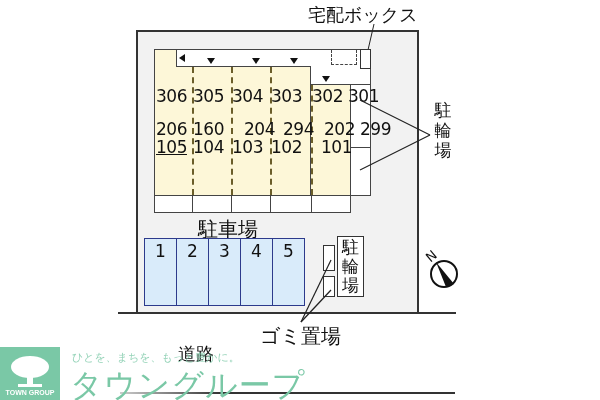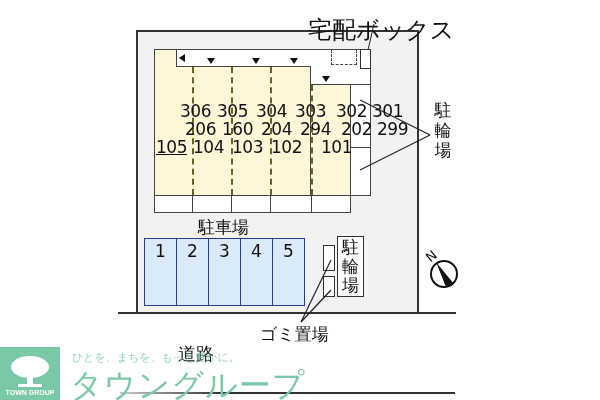--- a/index.html
+++ b/index.html
@@ -12,34 +12,34 @@
   .bld-part { border:1px solid #444; box-sizing:border-box; }
   .corridor { background:#fff; border:1px solid #444; box-sizing:border-box; }
   .dash-v { width:0; border-left:2px dashed #6b5e2a; }
   .tri { width:0; height:0; border-left:4px solid transparent; border-right:4px solid transparent; border-top:6px solid #111; }
   .tri-left { width:0; height:0; border-top:4px solid transparent; border-bottom:4px solid transparent; border-right:6px solid #111; }
   .unit-row { font-size:17px; line-height:17px; letter-spacing:-0.5px; color:#111; white-space:nowrap; }
   .cell { box-sizing:border-box; border:1px solid #444; background:#fff; }
   .park { box-sizing:border-box; border:1.5px solid #2d3a8c; background:#d9ebfa; font-size:17px; text-align:center; padding-top:2px; color:#111; }
   .label-v { font-size:17px; line-height:20px; width:20px; text-align:center; color:#111; }
   .boxed { border:1.5px solid #333; background:#fff; box-sizing:border-box; }
-  .lbl { font-size:17px; color:#111; white-space:nowrap; }
+  .lbl { font-size:20px; color:#111; white-space:nowrap; }
   .logo { left:0; top:347px; width:60px; height:53px; background:#7ac8a6; }
   .logo-text { color:#fff; font-size:7px; position:absolute; bottom:4px; left:0; width:60px; text-align:center; font-family:"Liberation Sans", sans-serif; font-weight:bold; }
   .brand { color:#7ac8a6; }
 </style>
 </head>
 <body>
 
 <div class="abs site"></div>
 
 <div class="abs road-line" style="left:118px; top:312px; width:338px;"></div>
 <div class="abs road-line" style="left:120px; top:392px; width:335px; background:linear-gradient(to right,#ccc,#333 30%);"></div>
 
-<div class="abs lbl" style="left:308px; top:14px; font-size:24px;">宅配ボックス</div>
+<div class="abs lbl" style="left:308px; top:3px; font-size:18px;">宅配ボックス</div>
 <svg class="abs" style="left:360px; top:22px;" width="20" height="30">
   <line x1="14" y1="2" x2="8" y2="28" stroke="#222" stroke-width="1"></line>
 </svg>
 
 <div class="abs bld-yellow bld-part" style="left:154px; top:49px; width:157px; height:147px;"></div>
 <div class="abs bld-yellow bld-part" style="left:310px; top:84px; width:41px; height:112px;"></div>
 
 <div class="abs cell" style="left:350px; top:84px; width:21px; height:112px;"></div>
 <div class="abs" style="left:350px; top:147px; width:21px; height:1px; background:#444;"></div>
 
@@ -52,25 +52,25 @@
 <div class="abs tri" style="left:207px; top:58px;"></div>
 <div class="abs tri" style="left:252px; top:58px;"></div>
 <div class="abs tri" style="left:290px; top:58px;"></div>
 <div class="abs tri" style="left:322px; top:76px;"></div>
 
 <div class="abs dash-v" style="left:192px; top:67px; height:128px;"></div>
 <div class="abs dash-v" style="left:231px; top:67px; height:128px;"></div>
 <div class="abs dash-v" style="left:270px; top:67px; height:128px;"></div>
 <div class="abs dash-v" style="left:311px; top:85px; height:110px;"></div>
 
-<div class="abs unit-row" style="left:156px; top:103px;margin-left:24px;">
+<div class="abs unit-row" style="left:156px; top:88px;">
   <span style="display:inline-block;width:37px;">306</span><span style="display:inline-block;width:39px;">305</span><span style="display:inline-block;width:39px;">304</span><span style="display:inline-block;width:41px;">303</span><span style="display:inline-block;width:36px;">302</span><span>301</span>
 </div>
 <div class="abs unit-row" style="left:156px; top:121px;">
-  <span style="display:inline-block;width:37px;margin-left:29px;">206</span><span style="display:inline-block;width:39px;">160</span><span style="display:inline-block;width:39px;">204</span><span style="display:inline-block;width:41px;">294</span><span style="display:inline-block;width:36px;">202</span><span>299</span>
+  <span style="display:inline-block;width:37px;">206</span><span style="display:inline-block;width:39px;">160</span><span style="display:inline-block;width:39px;margin-left:12px;">204</span><span style="display:inline-block;width:41px;">294</span><span style="display:inline-block;width:36px;">202</span><span>299</span>
 </div>
 <div class="abs unit-row" style="left:156px; top:139px;">
   <span style="display:inline-block;width:37px;text-decoration:underline;">105</span><span style="display:inline-block;width:39px;">104</span><span style="display:inline-block;width:39px;">103</span><span style="display:inline-block;width:50px;">102</span><span>101</span>
 </div>
 
 <div class="abs cell" style="left:154px; top:195px; width:39px; height:18px;"></div>
 <div class="abs cell" style="left:192px; top:195px; width:40px; height:18px;"></div>
 <div class="abs cell" style="left:231px; top:195px; width:40px; height:18px;"></div>
 <div class="abs cell" style="left:270px; top:195px; width:42px; height:18px;"></div>
 <div class="abs cell" style="left:311px; top:195px; width:40px; height:18px;"></div>

